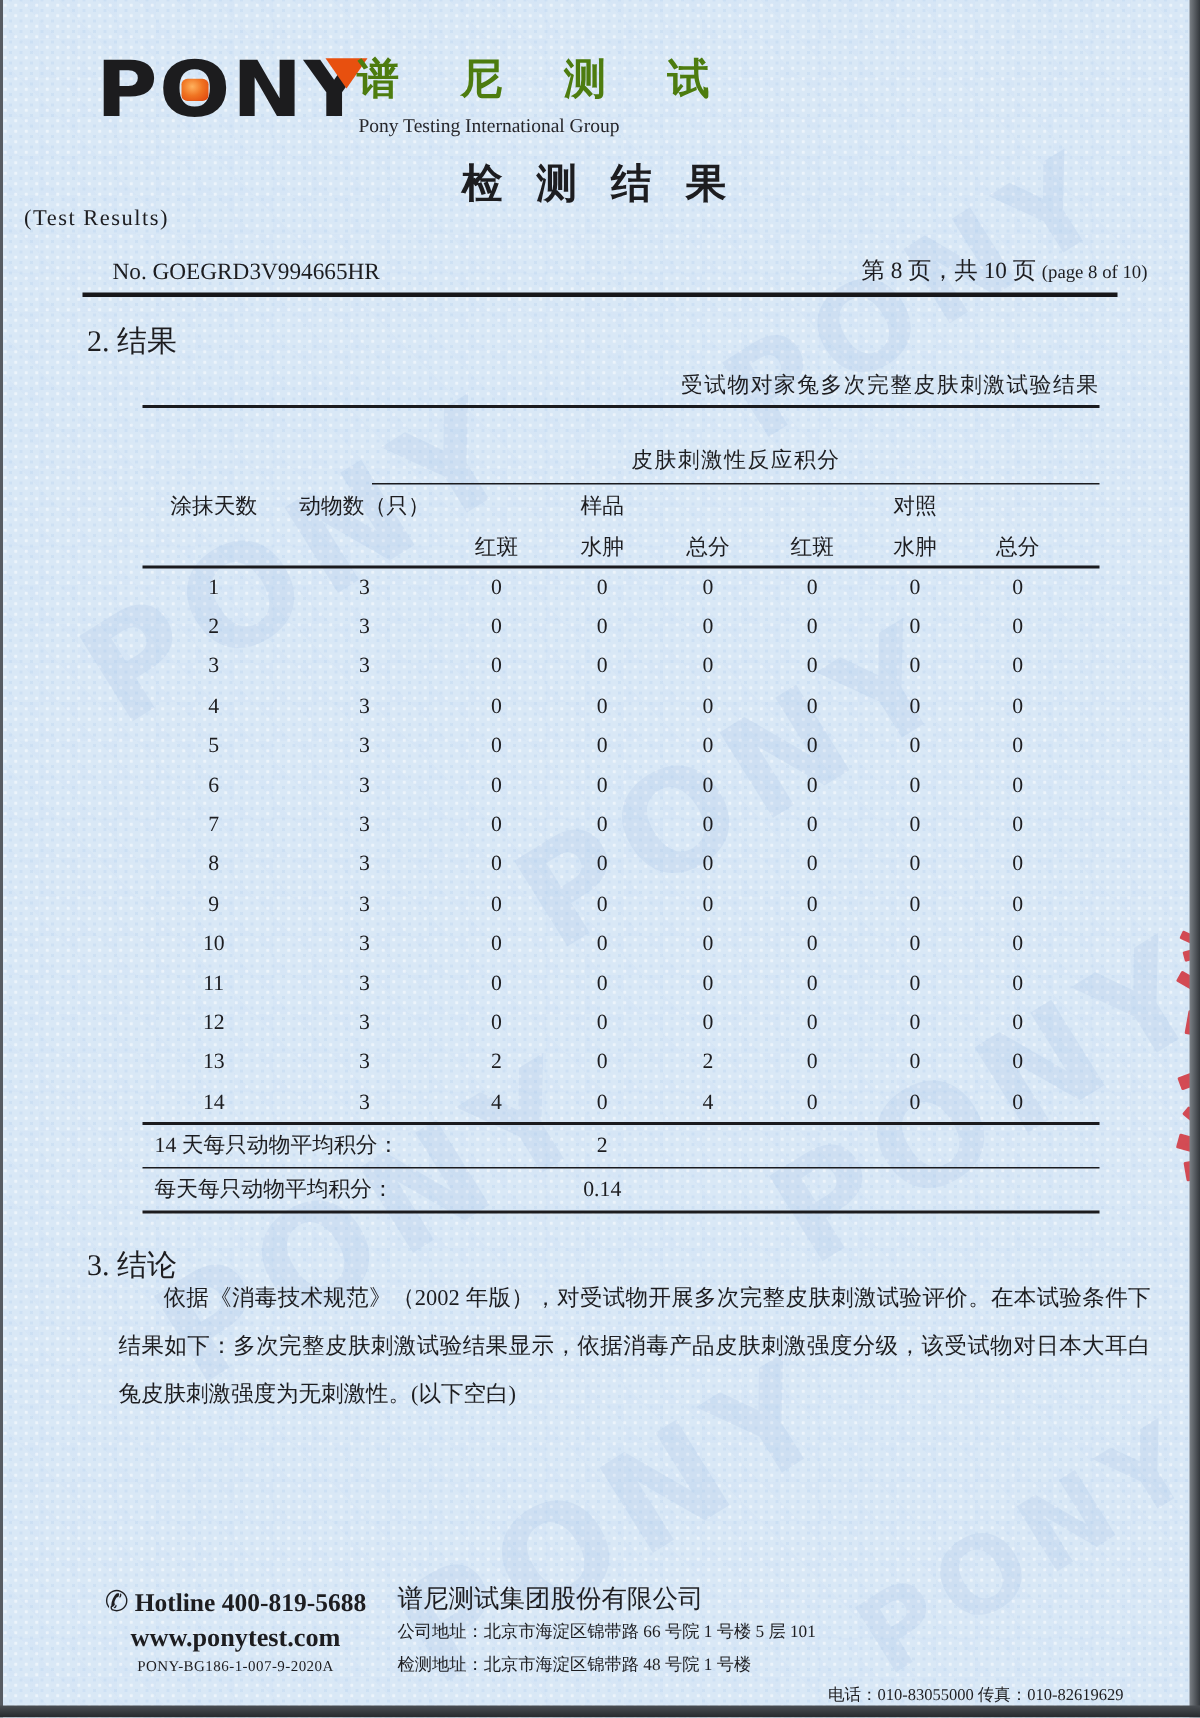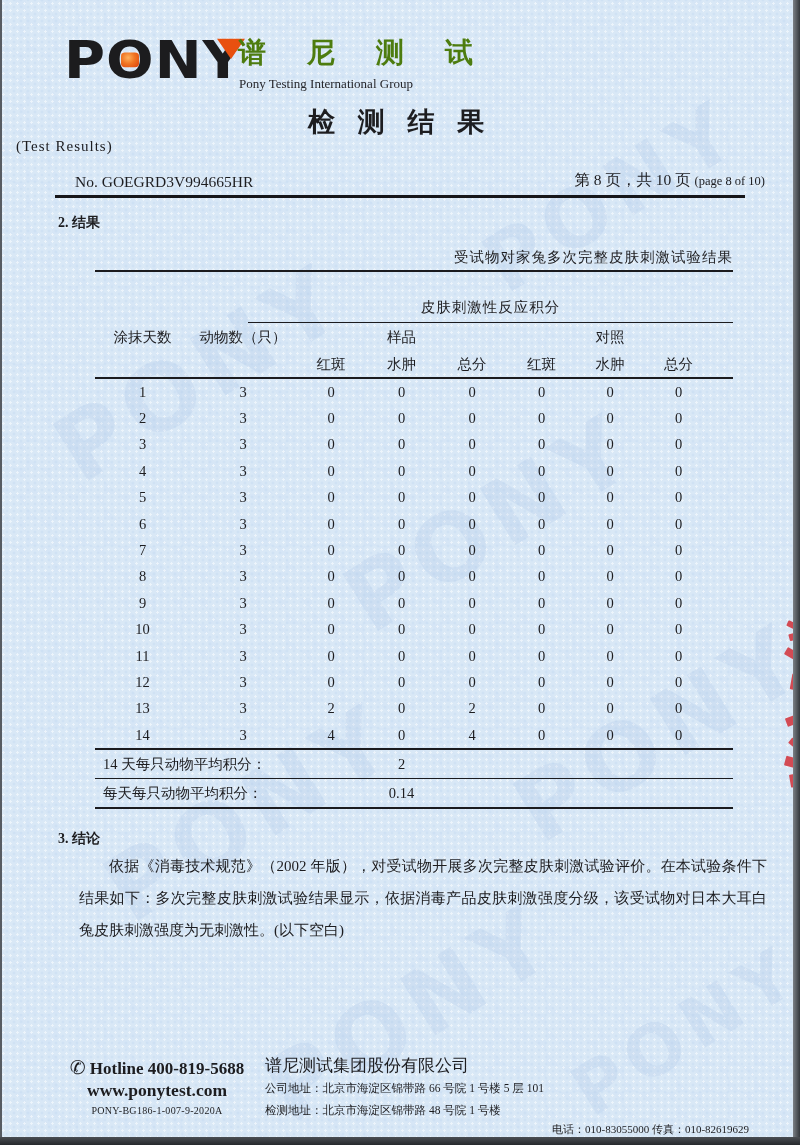--- a/index.html
+++ b/index.html
@@ -55,21 +55,21 @@
   .logo-cn { left:238px; top:34px; font-size:28px; font-weight:bold; letter-spacing:17px; color:#4d7c0f; white-space:nowrap; }
   .logo-en { left:239px; top:76px; font-size:13px; color:#26262b; white-space:nowrap; }
 
   .doc-title { left:0; top:104px; width:800px; text-align:center; font-size:27px; font-weight:bold; letter-spacing:8px; }
   .doc-subtitle { left:0; top:138px; width:800px; text-align:left; font-size:15px; letter-spacing:1px;margin-left:16px; }
 
   .no-row { left:55px; top:170px; width:690px; display:flex; justify-content:space-between; align-items:flex-end; font-size:15.5px;margin-left:20px; }
   .page-info-en { font-size:12.5px; }
   .head-rule { left:55px; top:195px; width:690px; height:3px; background:#17171a; }
 
-  .sec-heading { font-size:14px; font-weight:bold; }
+  .sec-heading { font-size:20px; font-weight:normal; }
   .sec2 { left:58px; top:214px; }
   .sec3 { left:58px; top:830px; }
 
   
   .tbl { left:95px; top:246px; width:638px; font-size:14.5px; }
   .tbl-title { text-align:right; height:24px; line-height:22px; letter-spacing:1px; }
   .rule { background:#1b1b1e; width:100%; }
   .rule2 { height:2px; } .rule1 { height:1px; }
   .rule-partial { margin-left:153px; width:485px; height:1px; background:#1b1b1e; }
   .group-top { height:30px; line-height:30px; }

